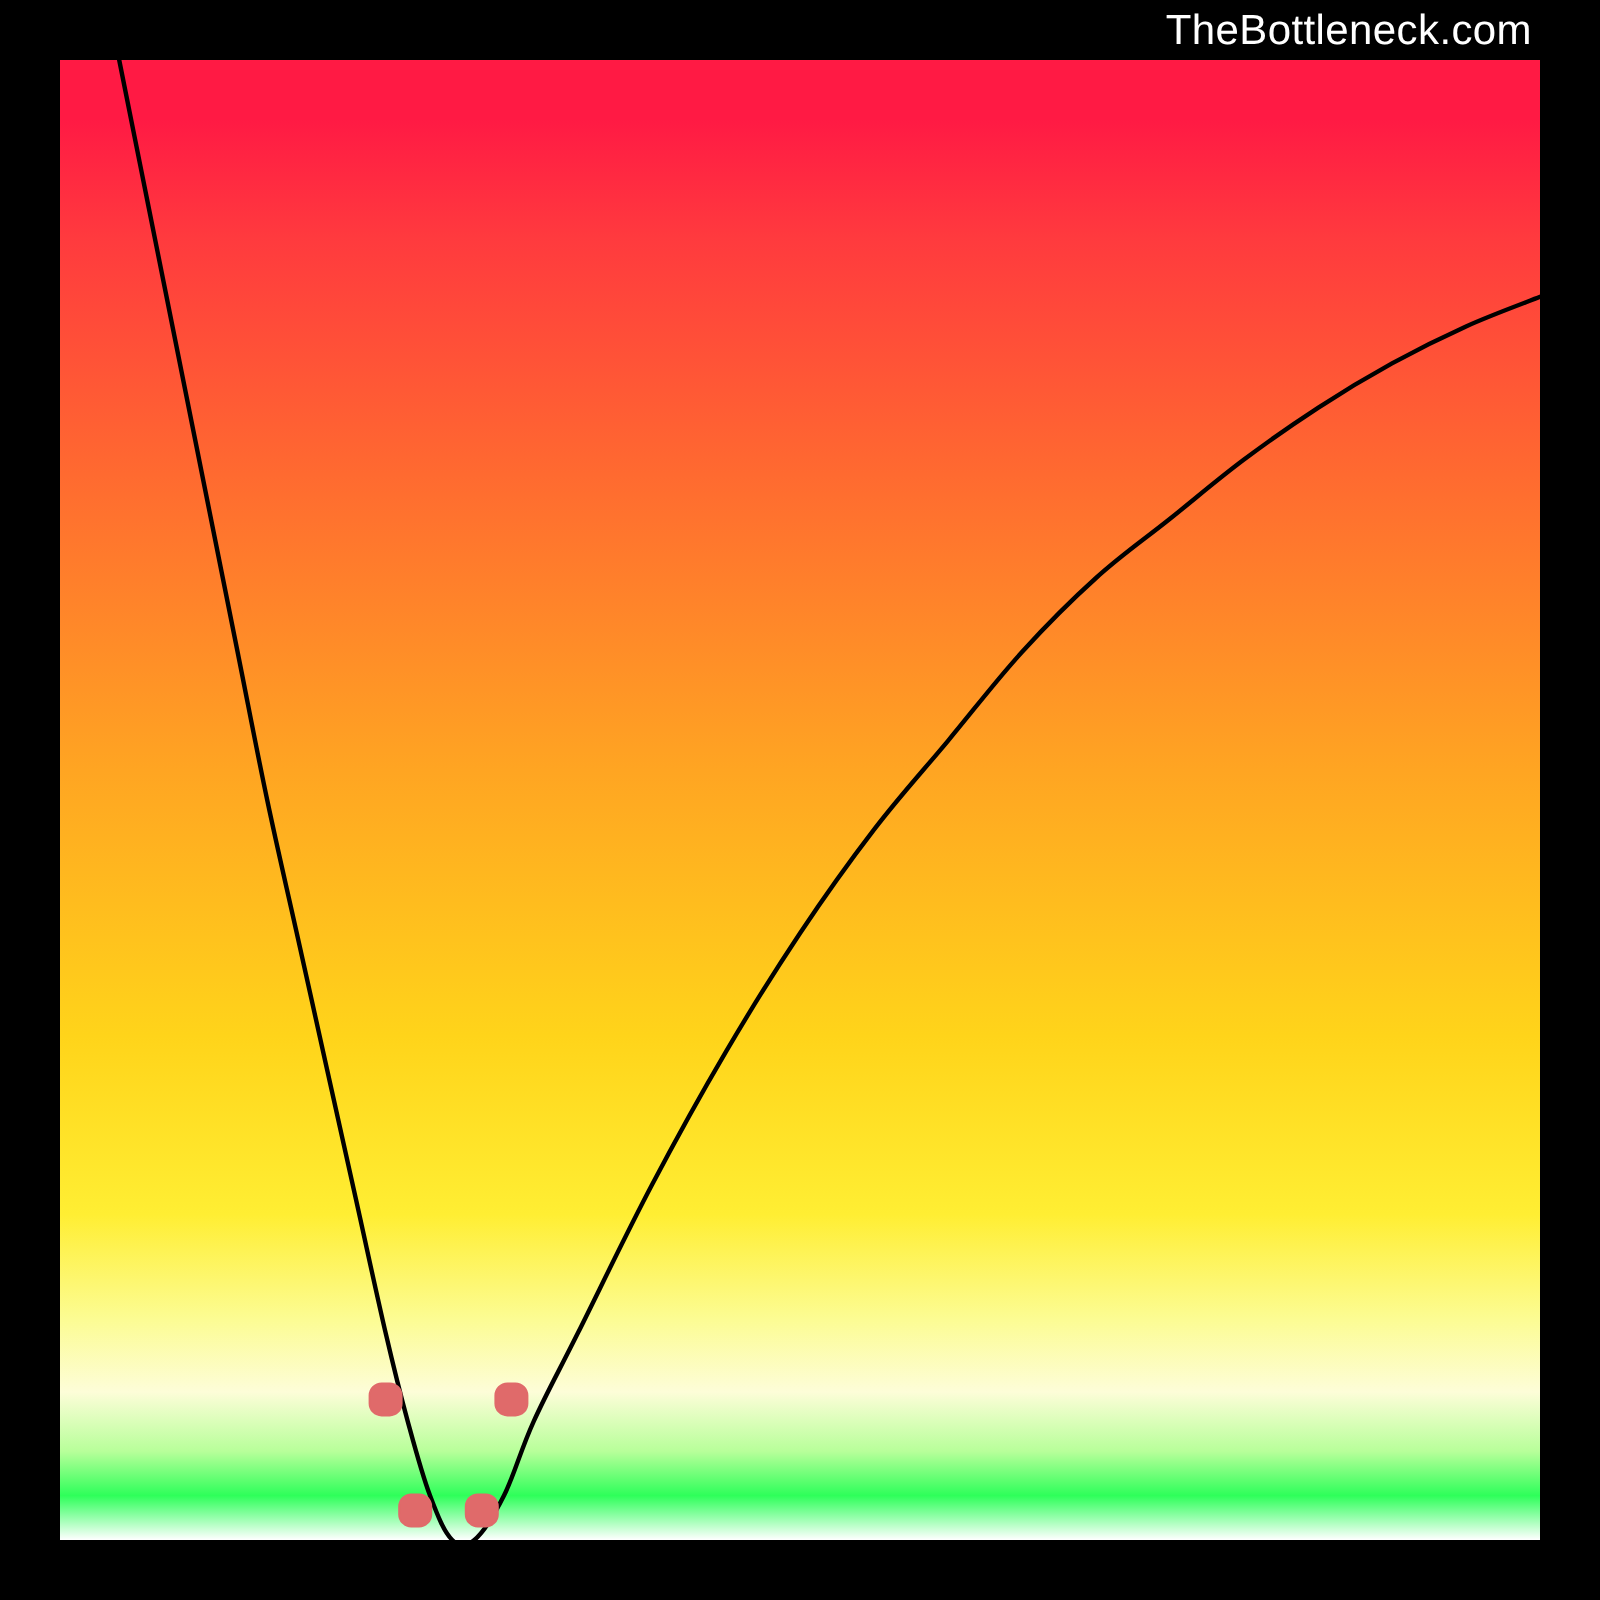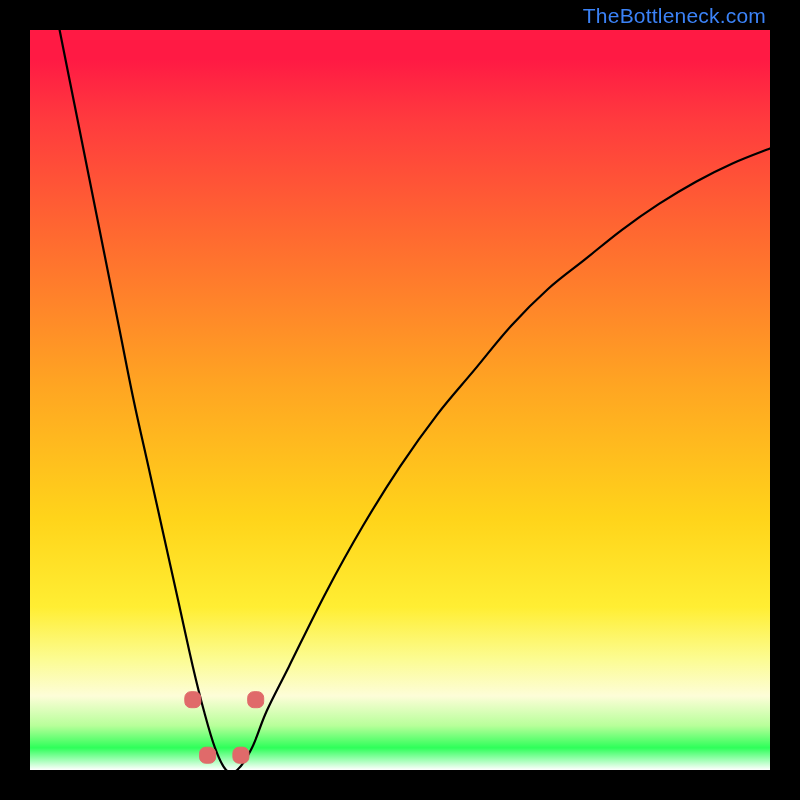--- a/index.html
+++ b/index.html
@@ -39,21 +39,21 @@
       #fdfdd8 90%,
       #b8ff9a 94%,
       #2eff5a 97%,
       #ffffff 100%
     );
   }
   .watermark {
     position: absolute;
     top: 4px;
     right: 34px;
-    color: #3b82f6;
+    color: #ffffff;
     font-size: 21px;
     font-weight: 400;
     letter-spacing: 0.2px;
     user-select: none;
   }
   svg.curve {
     position: absolute;
     left: 0;
     top: 0;
     width: 740px;

